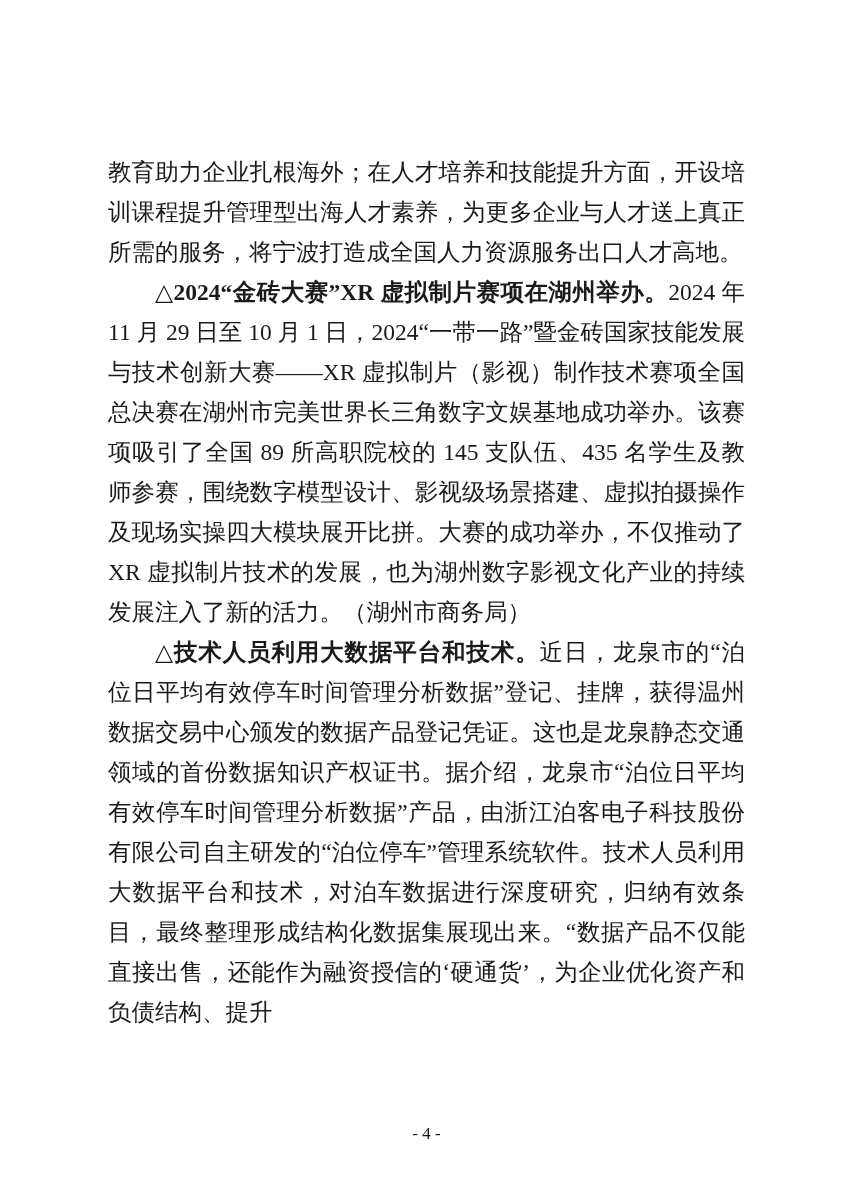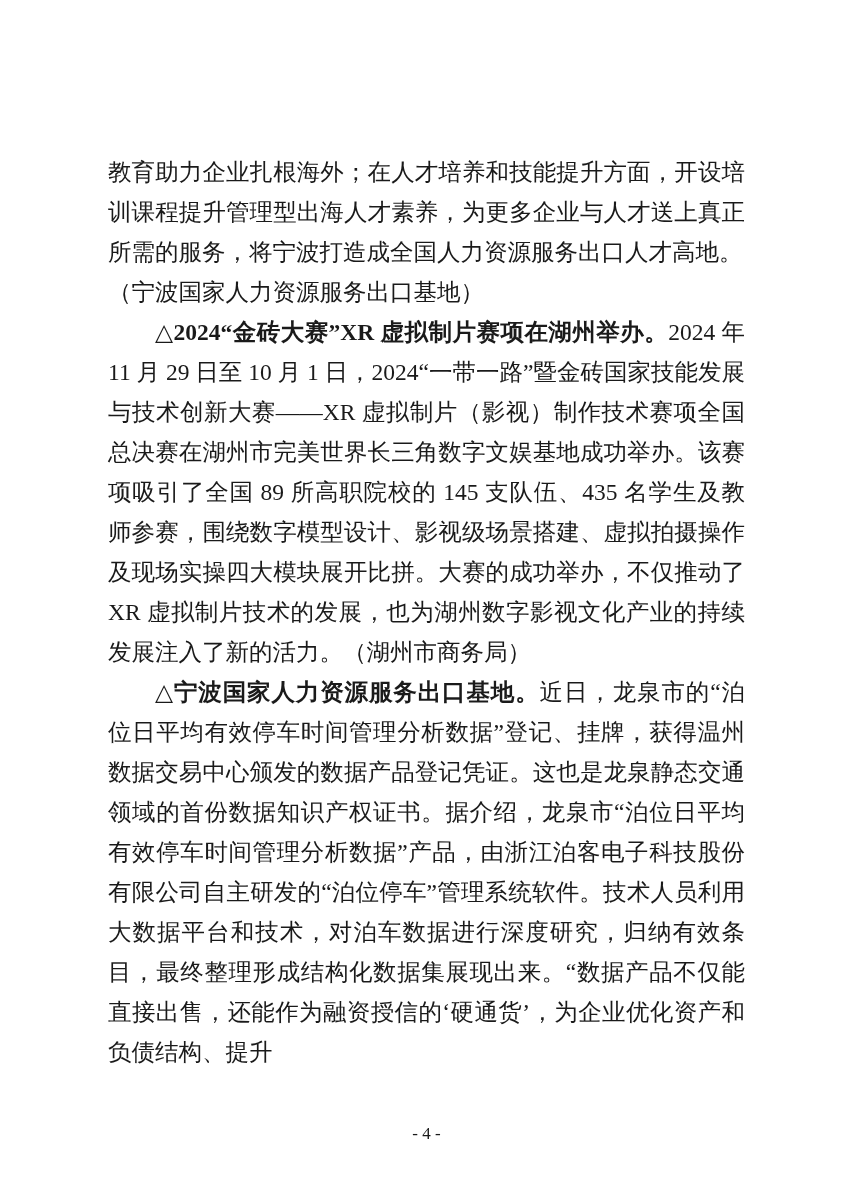--- a/index.html
+++ b/index.html
@@ -51,27 +51,26 @@
   }
 </style>
 </head>
 <body>
 
 <div class="page">
   <div class="content">
 
     <div class="para">
       <span>教育助力企业扎根海外；在人才培养和技能提升方面，开设培训课程提升管理型出海人才素养，为更多企业与人才送上真正所需的服务，将宁波打造成全国人力资源服务出口人才高地。</span>
-      <div class="attribution">（宁波国家人力资源服务出口基地）</div>
     </div>
 
     <div class="para indent">
       <span class="news-heading">△2024“金砖大赛”XR 虚拟制片赛项在湖州举办。</span><span>2024 年 11 月 29 日至 10 月 1 日，2024“一带一路”暨金砖国家技能发展与技术创新大赛——XR 虚拟制片（影视）制作技术赛项全国总决赛在湖州市完美世界长三角数字文娱基地成功举办。该赛项吸引了全国 89 所高职院校的 145 支队伍、435 名学生及教师参赛，围绕数字模型设计、影视级场景搭建、虚拟拍摄操作及现场实操四大模块展开比拼。大赛的成功举办，不仅推动了 XR 虚拟制片技术的发展，也为湖州数字影视文化产业的持续发展注入了新的活力。（湖州市商务局）</span>
     </div>
 
     <div class="para indent">
-      <span class="news-heading">△宁波国家人力资源服务出口基地。</span><span>近日，龙泉市的“泊位日平均有效停车时间管理分析数据”登记、挂牌，获得温州数据交易中心颁发的数据产品登记凭证。这也是龙泉静态交通领域的首份数据知识产权证书。据介绍，龙泉市“泊位日平均有效停车时间管理分析数据”产品，由浙江泊客电子科技股份有限公司自主研发的“泊位停车”管理系统软件。技术人员利用大数据平台和技术，对泊车数据进行深度研究，归纳有效条目，最终整理形成结构化数据集展现出来。“数据产品不仅能直接出售，还能作为融资授信的‘硬通货’，为企业优化资产和负债结构、提升</span>
+      <span class="news-heading">△技术人员利用大数据平台和技术。</span><span>近日，龙泉市的“泊位日平均有效停车时间管理分析数据”登记、挂牌，获得温州数据交易中心颁发的数据产品登记凭证。这也是龙泉静态交通领域的首份数据知识产权证书。据介绍，龙泉市“泊位日平均有效停车时间管理分析数据”产品，由浙江泊客电子科技股份有限公司自主研发的“泊位停车”管理系统软件。技术人员利用大数据平台和技术，对泊车数据进行深度研究，归纳有效条目，最终整理形成结构化数据集展现出来。“数据产品不仅能直接出售，还能作为融资授信的‘硬通货’，为企业优化资产和负债结构、提升</span>
     </div>
 
   </div>
 
   <div class="footer">- 4 -</div>
 </div>
 
 </body></html>

